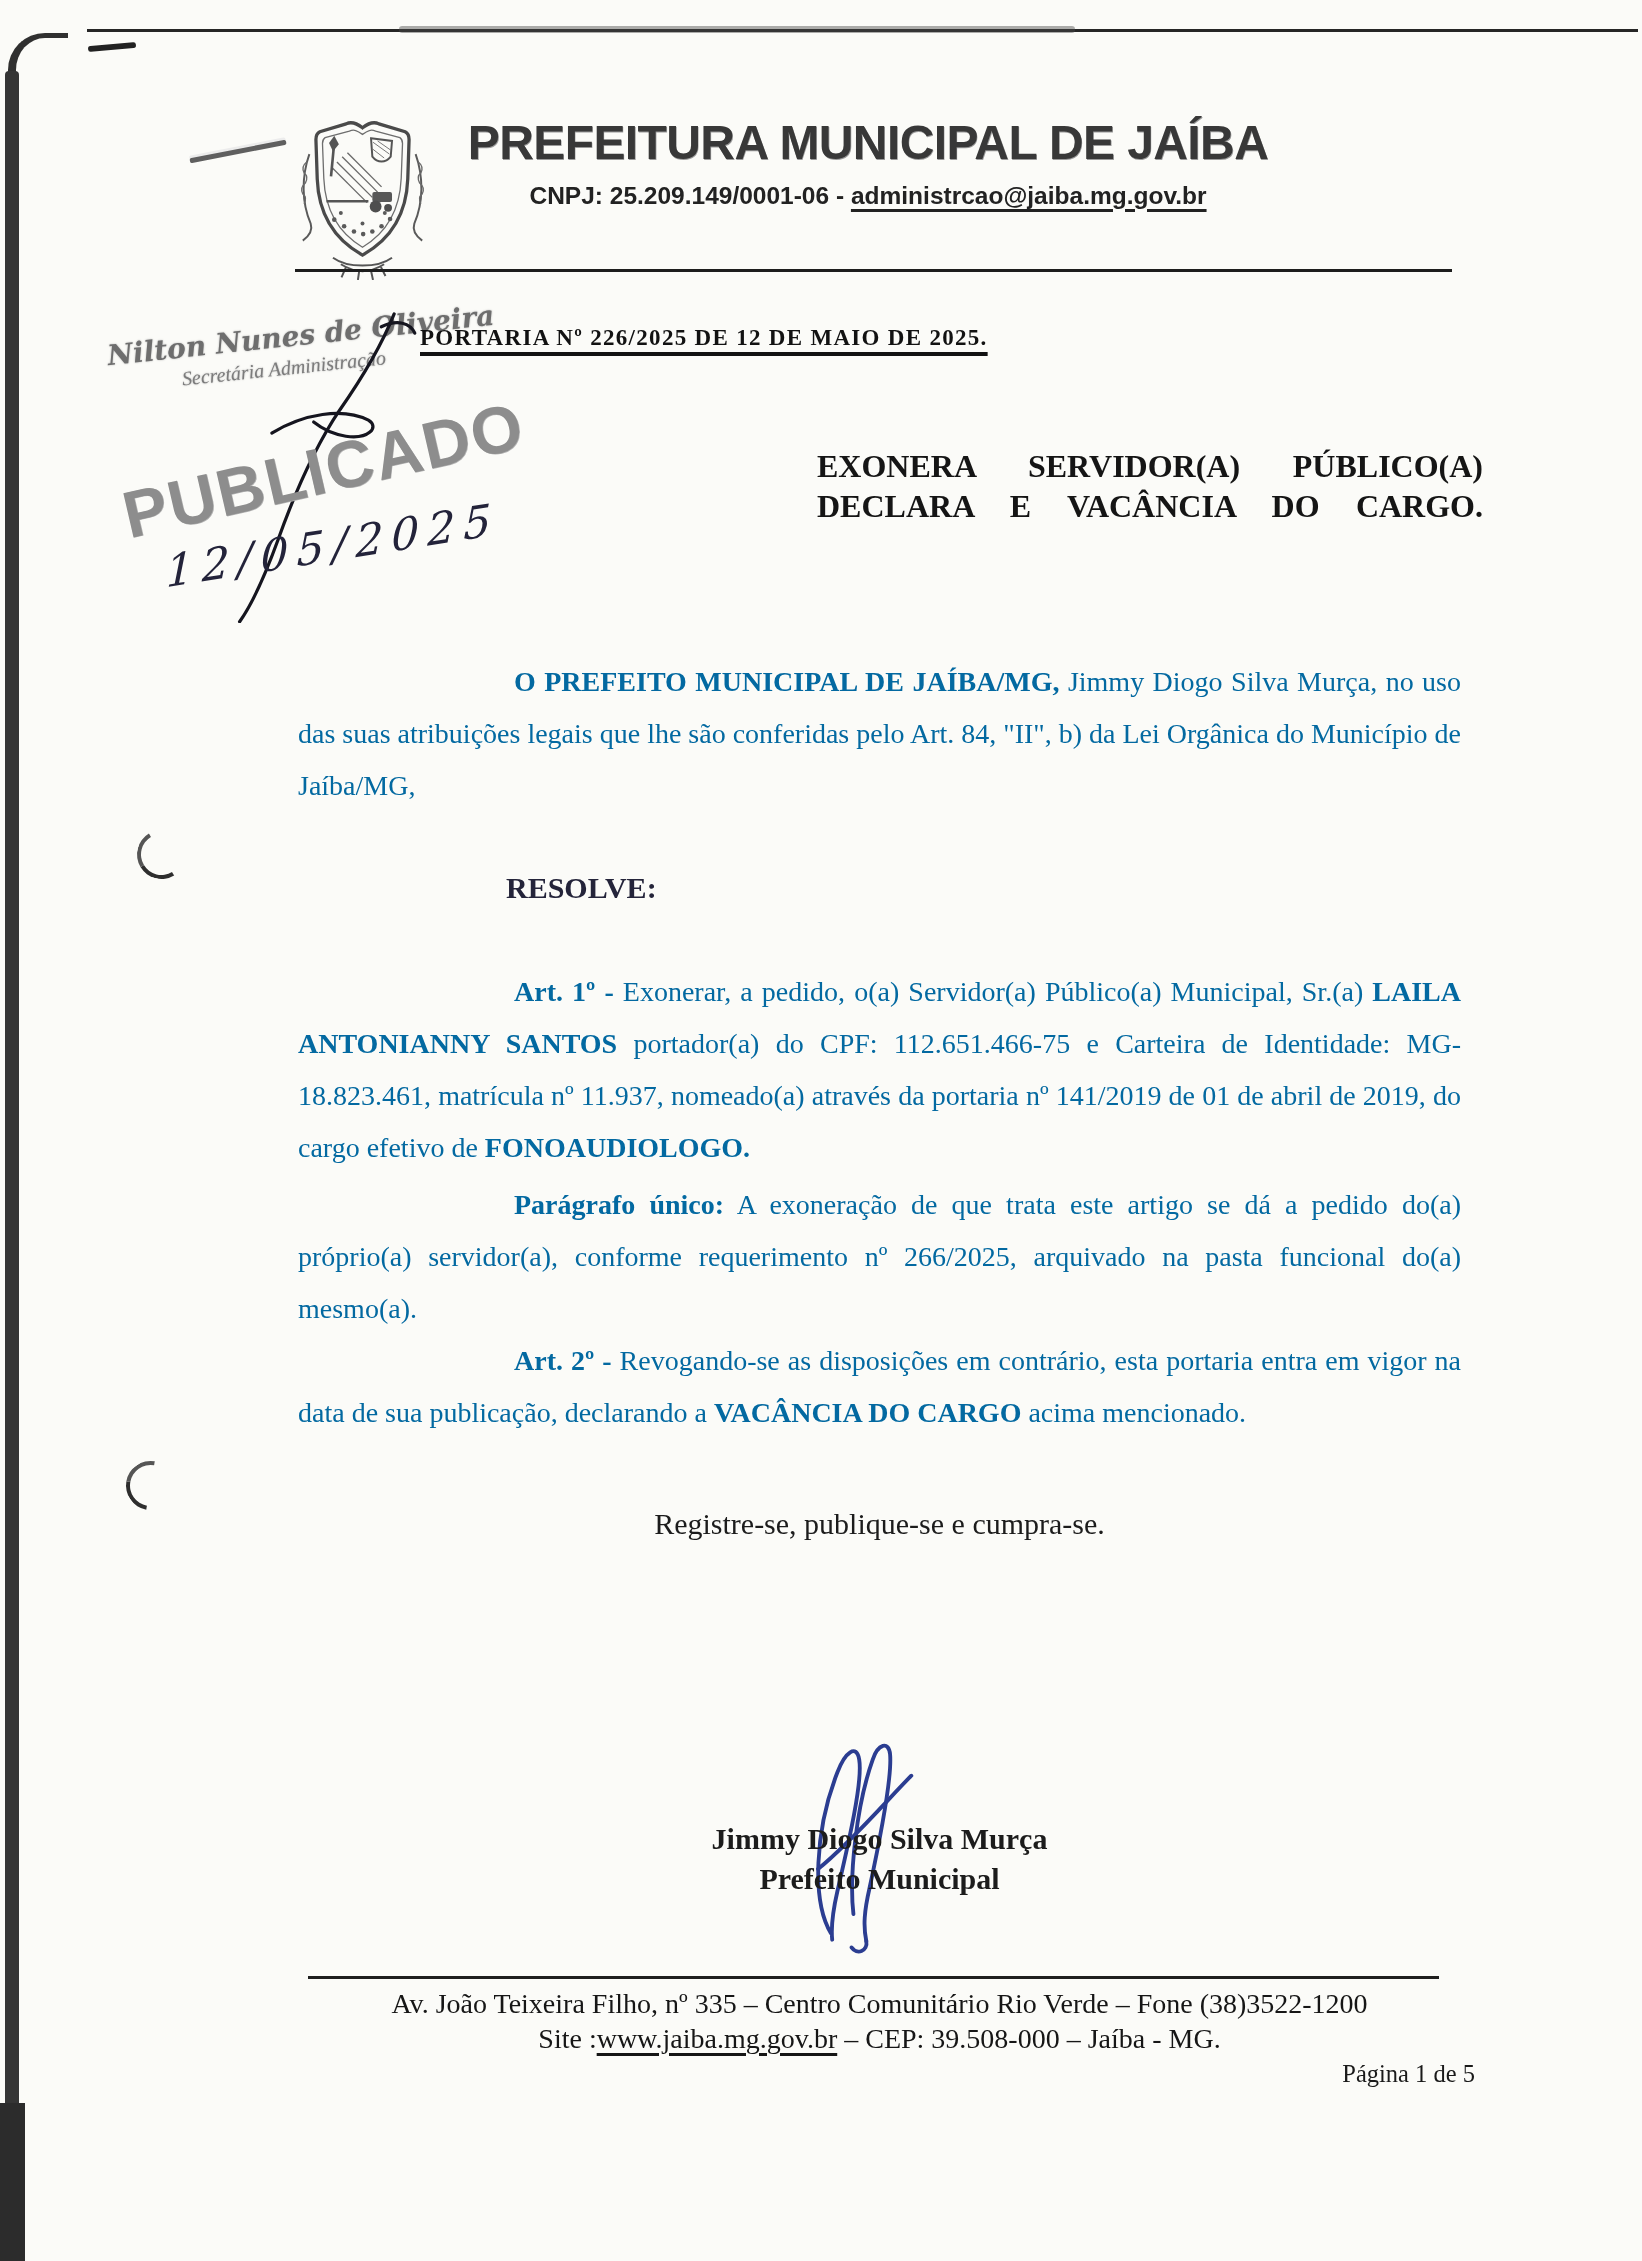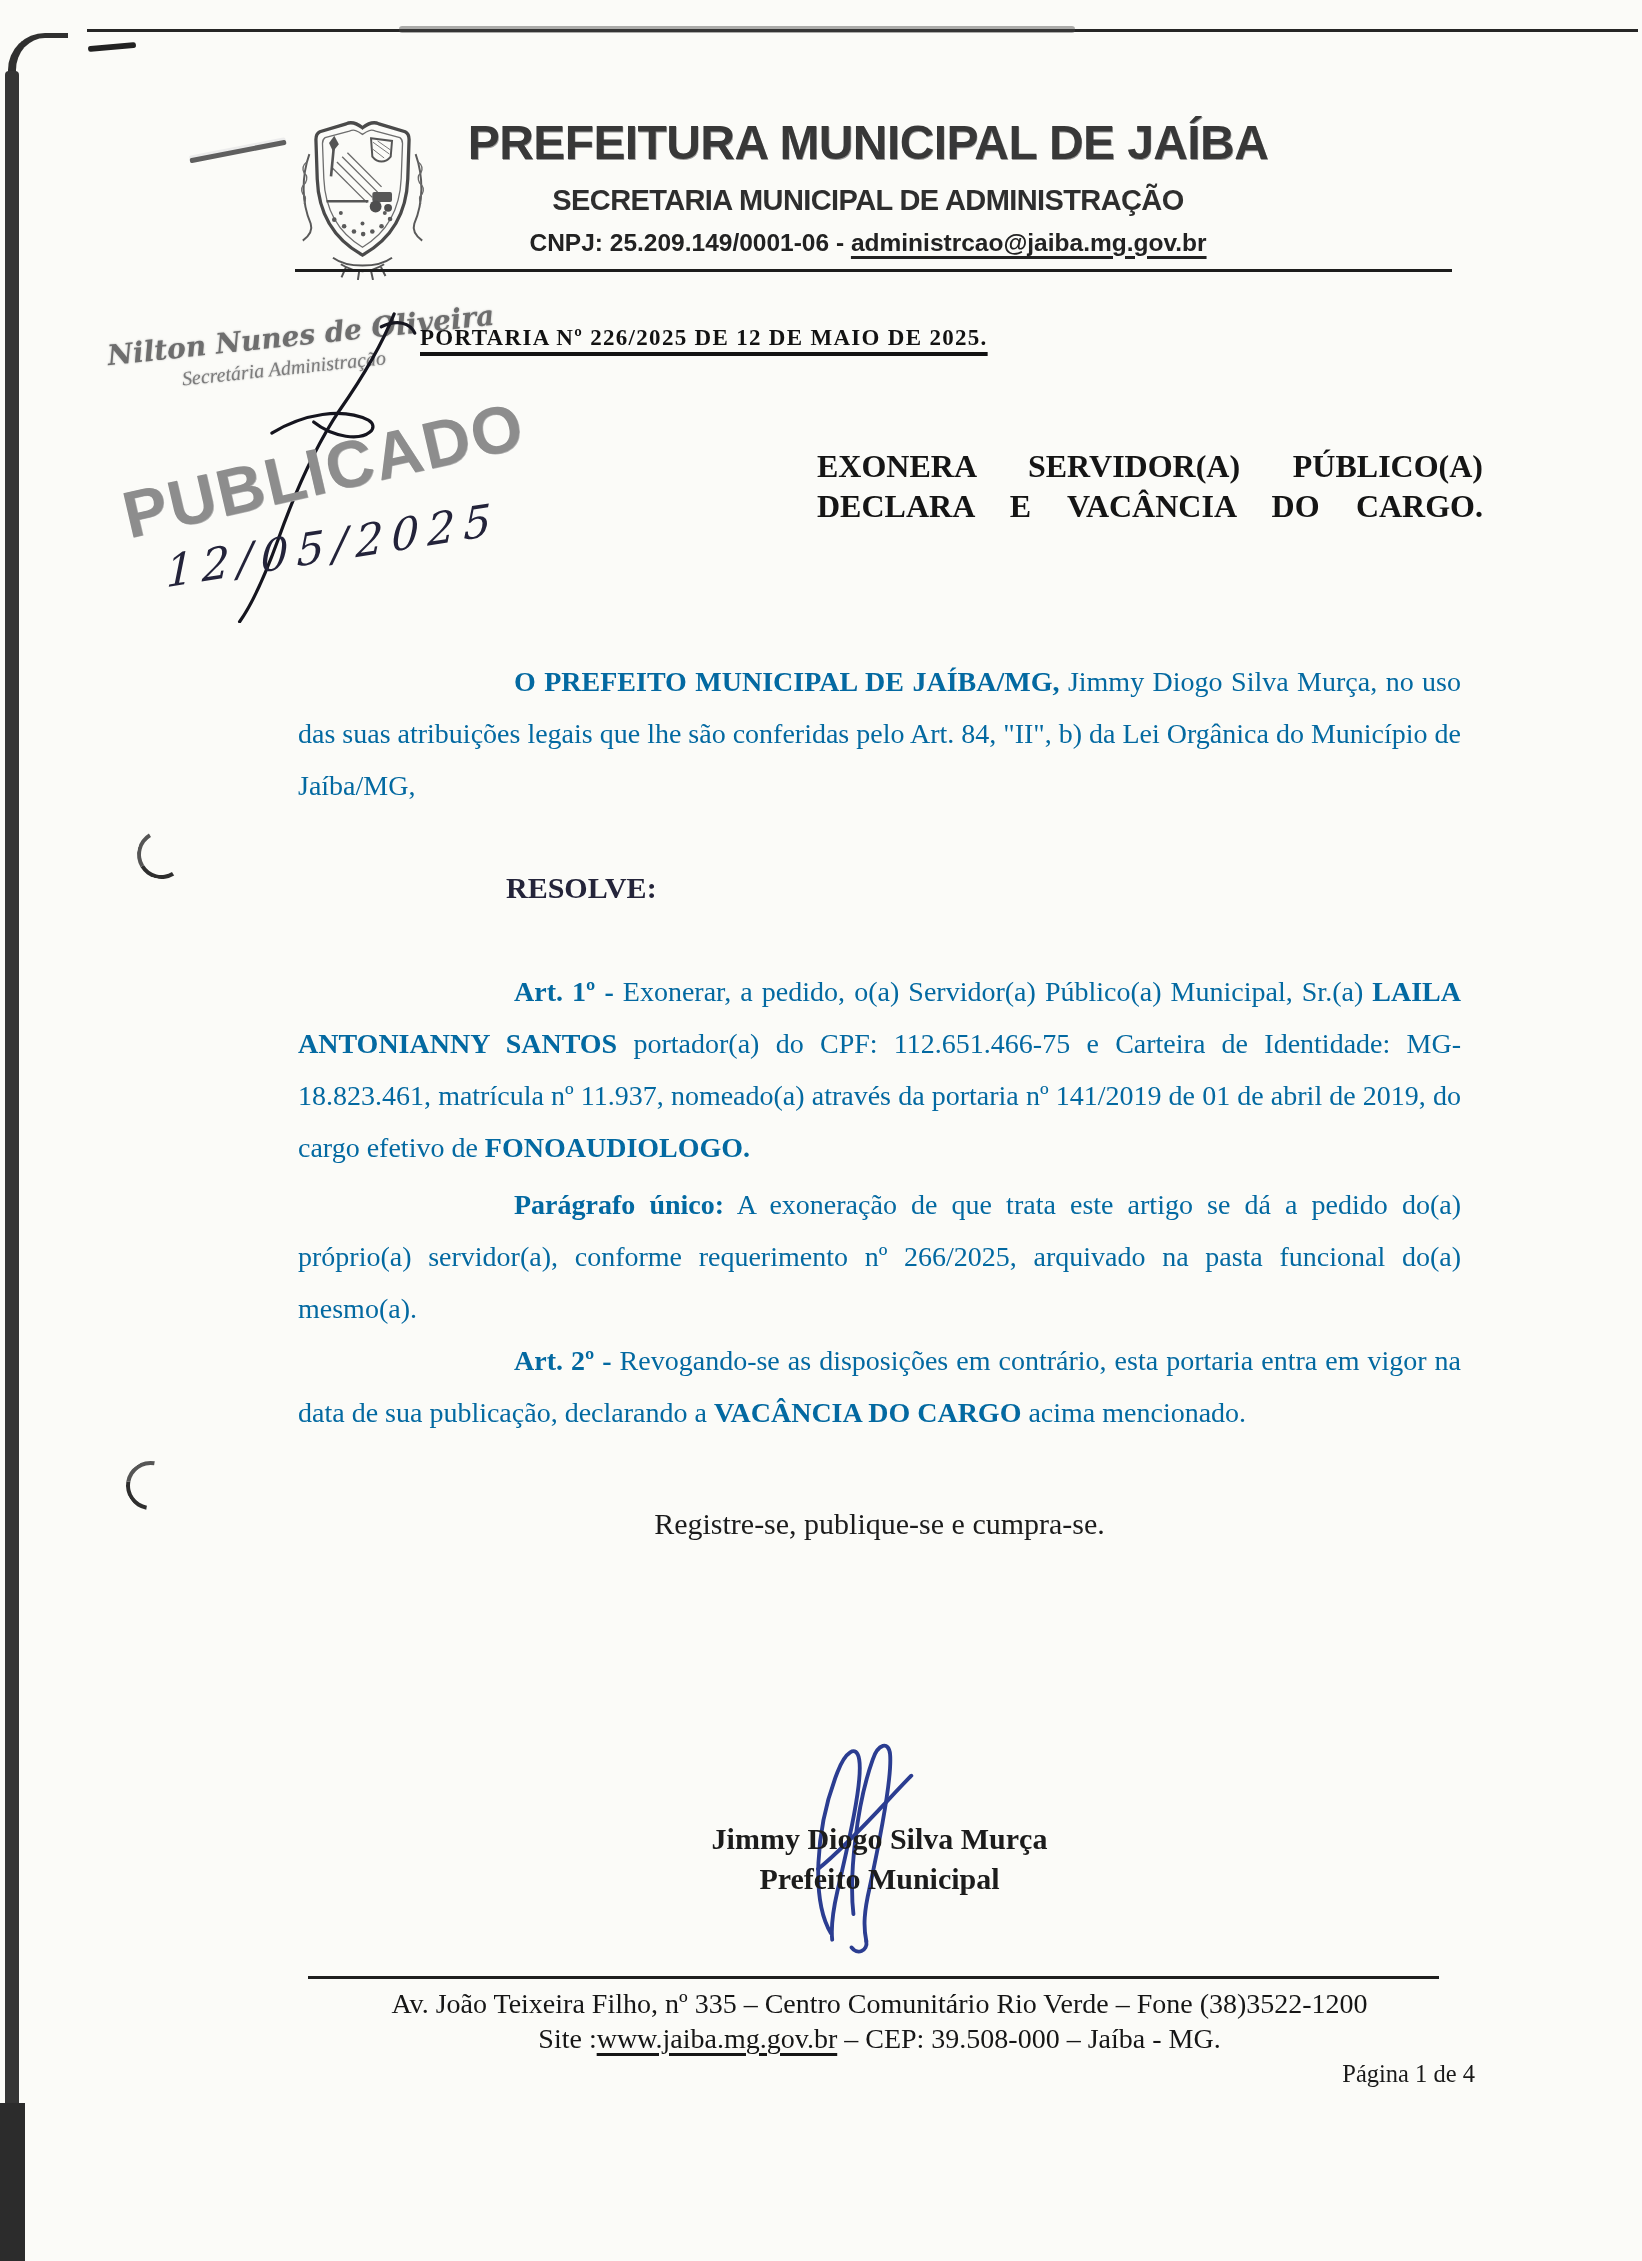--- a/index.html
+++ b/index.html
@@ -119,21 +119,20 @@
     <path d="M24 58 C12 92 12 132 26 164 C30 176 22 184 14 190" fill="none" stroke="#5a5a5a" stroke-width="3"></path>
     <path d="M20 70 q-9 7 -4 17 q7 5 2 15 q-9 7 -4 17 q7 5 2 15" fill="none" stroke="#6a6a6a" stroke-width="2"></path>
     <path d="M186 58 C198 92 198 132 184 164 C180 176 188 184 196 190" fill="none" stroke="#5a5a5a" stroke-width="3"></path>
     <path d="M190 70 q9 7 4 17 q-7 5 -2 15 q9 7 4 17 q-7 5 -2 15" fill="none" stroke="#6a6a6a" stroke-width="2"></path>
     <path d="M60 216 C82 232 128 232 150 216 M72 226 C95 240 115 240 138 226" fill="none" stroke="#555" stroke-width="3"></path>
     <path d="M80 230 l-7 16 M100 236 l-2 14 M118 236 l3 14 M133 230 l7 14" stroke="#555" stroke-width="3"></path>
   </svg>
 
   <div class="abs header-text">
     <div class="org-name">PREFEITURA MUNICIPAL DE JAÍBA</div>
-    <div class="dept-name">SECRETARIA MUNICIPAL DE ADMINISTRAÇÃO</div>
     <div class="cnpj-line">
       <span>CNPJ: 25.209.149/0001-06</span>
       <span>-</span>
       <span class="email-link">administrcao@jaiba.mg.gov.br</span>
     </div>
   </div>
   <div class="abs header-rule"></div>
 
   <div class="abs name-stamp">
     <div class="l1">Nilton Nunes de Oliveira</div>
@@ -178,16 +177,16 @@
   </svg>
 
   <div class="abs signer-name">Jimmy Diogo Silva Murça</div>
   <div class="abs signer-role">Prefeito Municipal</div>
 
   <div class="abs footer-rule"></div>
   <div class="abs footer-l1">Av. João Teixeira Filho, nº 335 – Centro Comunitário Rio Verde – Fone (38)3522-1200</div>
   <div class="abs footer-l2">
     <span>Site :</span><span class="site-link">www.jaiba.mg.gov.br</span><span> – CEP: 39.508-000 – Jaíba - MG.</span>
   </div>
-  <div class="abs page-number">Página 1 de 4</div>
+  <div class="abs page-number">Página 1 de 5</div>
 
 </div>
 
 
 </body></html>

